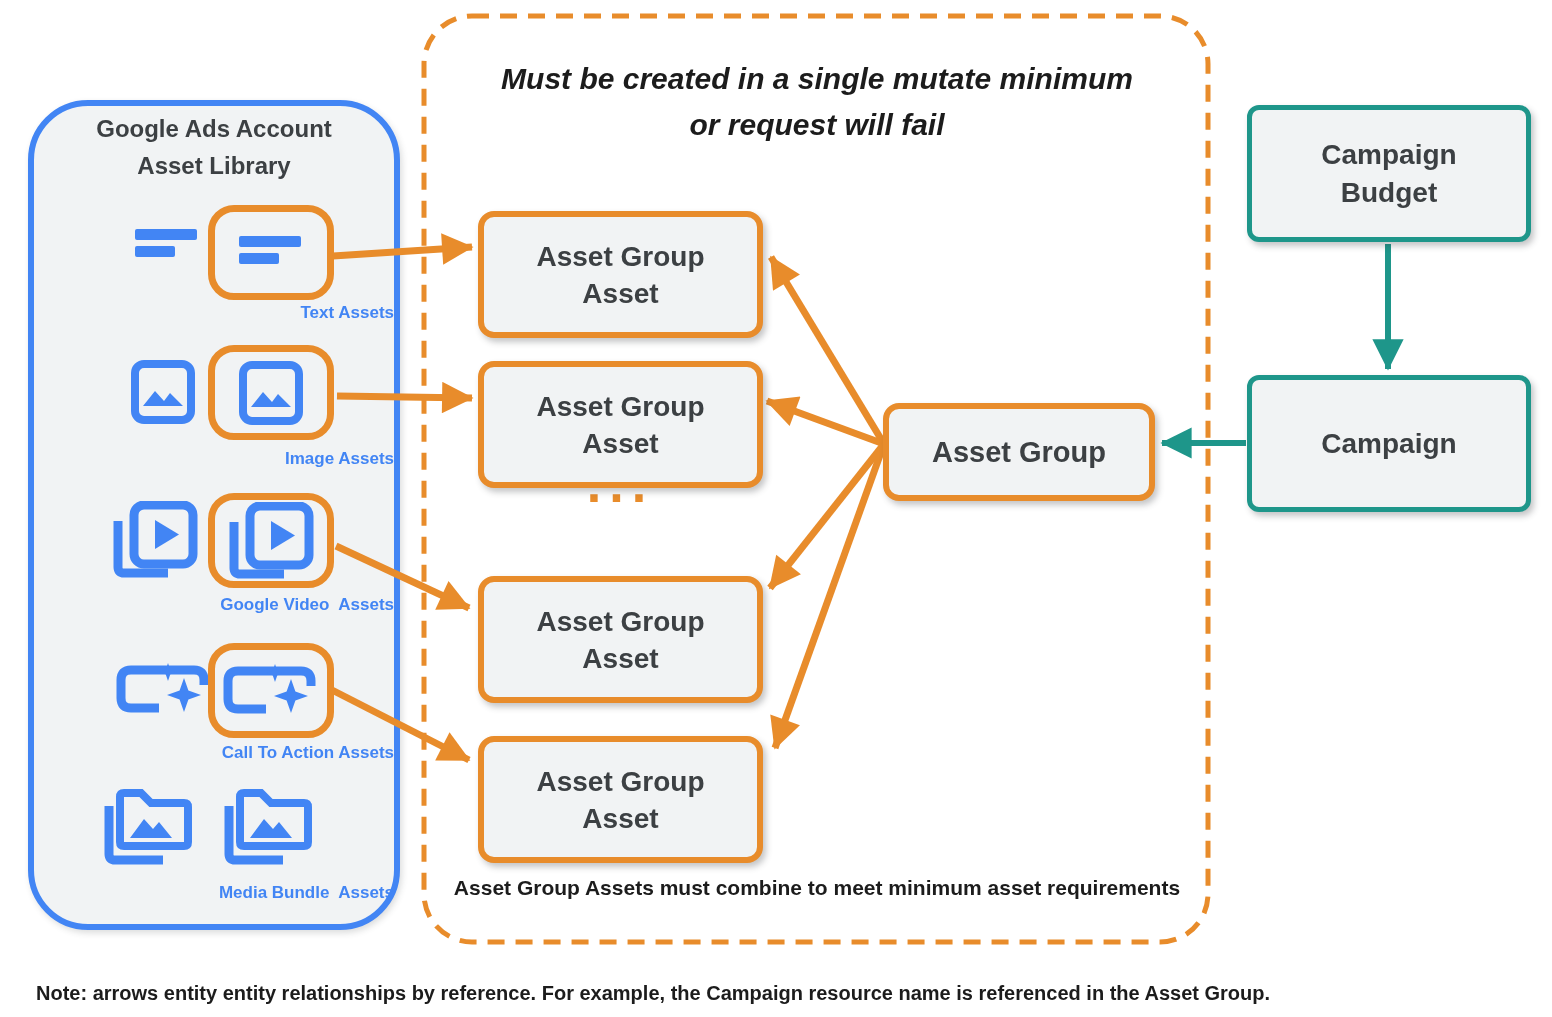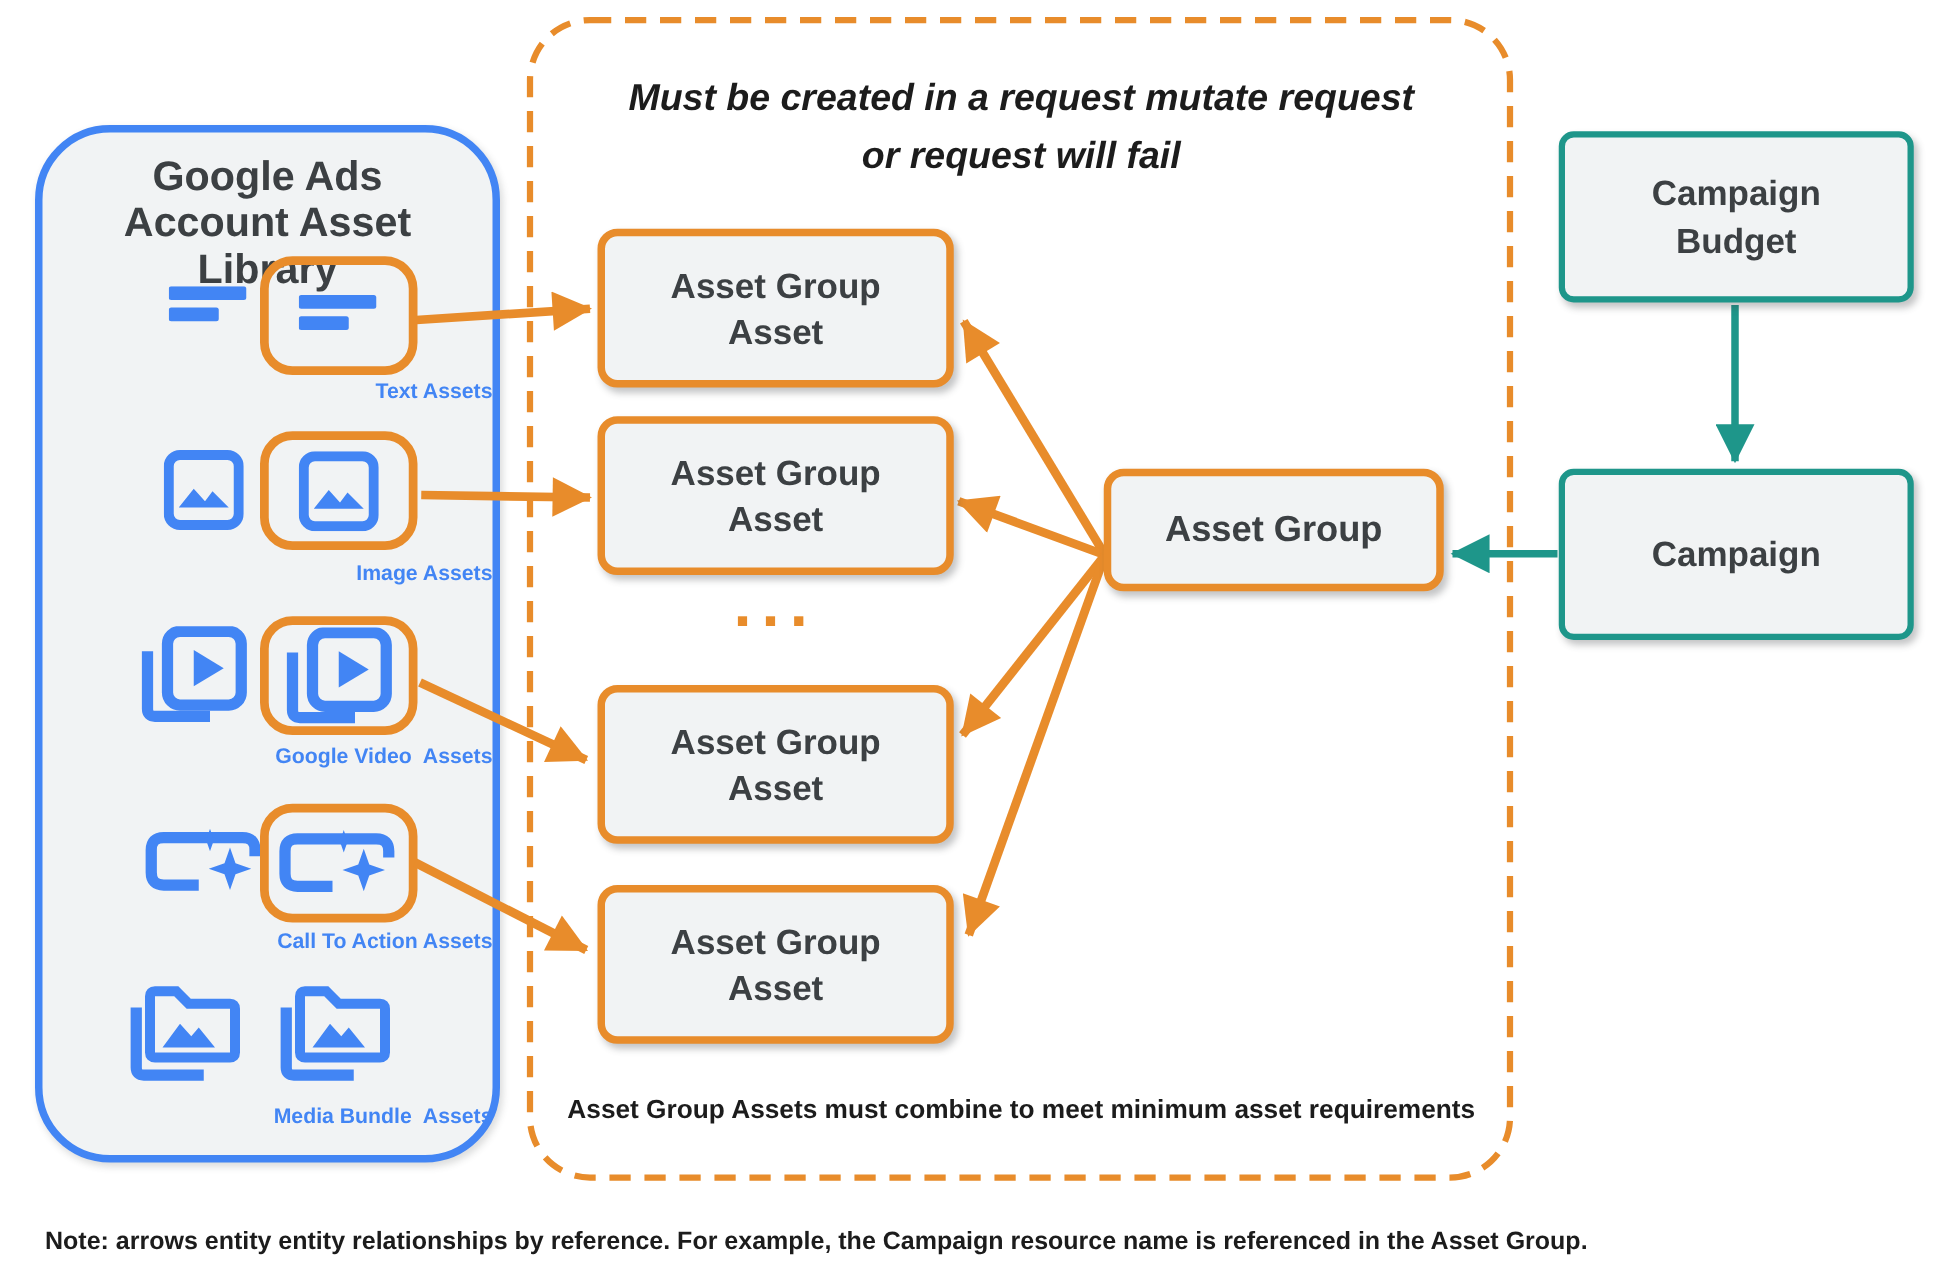--- a/index.html
+++ b/index.html
@@ -19,23 +19,23 @@
   
   .left-panel{
     left:28px;top:100px;width:372px;height:830px;
     background:var(--fill);
     border:6px solid var(--blue);
     border-radius:60px;
     z-index:1;
     box-shadow:2px 3px 6px rgba(60,64,67,.18);
   }
   .panel-title{
-    left:0;top:16px;width:100%;
+    left:0;top:4px;width:100%;
     text-align:center;
-    font-size:33px;line-height:37px;font-weight:bold;
+    font-size:24px;line-height:37px;font-weight:bold;
     color:var(--ink);
     padding:0 28px;
   }
   .icon-box{
     width:126px;height:95px;
     border:7px solid var(--orange);
     border-radius:26px;
     display:flex;align-items:center;justify-content:center;
   }
   .asset-label{
@@ -71,21 +71,21 @@
 
   
   .node{
     background:var(--fill);
     display:flex;align-items:center;justify-content:center;
     text-align:center;
     font-weight:bold;color:var(--ink);
     z-index:3;
     box-shadow:3px 4px 6px rgba(60,64,67,.30);
   }
-  .node-orange{border:6px solid var(--orange);border-radius:16px;}
+  .node-orange{border:6px solid var(--orange);border-radius:16px;margin-top:28px;}
   .node-teal{border:5px solid var(--teal);border-radius:12px;}
   .aga{left:478px;width:285px;height:127px;font-size:28px;line-height:37px;padding:0 24px;}
   .asset-group{left:883px;top:375px;width:272px;height:98px;font-size:29px;}
   .campaign-budget{left:1247px;top:105px;width:284px;height:137px;font-size:28px;line-height:38px;padding:0 56px;}
   .campaign{left:1247px;top:375px;width:284px;height:137px;font-size:28px;}
 
   
   svg.arrows{left:0;top:0;z-index:2;}
   .a-orange{stroke:var(--orange);stroke-width:7;fill:none;}
   .a-teal{stroke:var(--teal);stroke-width:6;fill:none;}
@@ -167,21 +167,21 @@
     </svg>
     <svg class="abs blue-icon" style="left:189px;top:674px" width="96" height="88" viewBox="0 0 96 88">
       <path d="M6 26 V74 Q6 80 12 80 H60" stroke="var(--blue)" stroke-width="9" fill="none"></path>
       <path d="M17 62 V17 Q17 13 21 13 H38 L48 23 H81 Q85 23 85 27 V62 Q85 66 81 66 H21 Q17 66 17 62 Z" fill="none" stroke="var(--blue)" stroke-width="8"></path>
       <path d="M27 58 L41 39 L50 49 L56 42 L69 58 Z" fill="var(--blue)"></path>
     </svg>
     <div class="abs asset-label" style="top:777px">Media Bundle  Assets</div>
   </div>
 
   <div class="abs mutate-title">
-    <div>Must be created in a request mutate request</div>
+    <div>Must be created in a single mutate minimum</div>
     <div>or request will fail</div>
   </div>
   <div class="abs dots">...</div>
   <div class="abs mutate-caption">Asset Group Assets must combine to meet minimum asset requirements</div>
 
   <svg class="abs arrows" width="1552" height="1017" viewBox="0 0 1552 1017">
     <defs>
       <marker id="mo" viewBox="0 0 10 10" refX="9.5" refY="5" markerWidth="5.4" markerHeight="4.5" orient="auto">
         <path class="head-o" d="M0 0 L10 5 L0 10 Z"></path>
       </marker>

